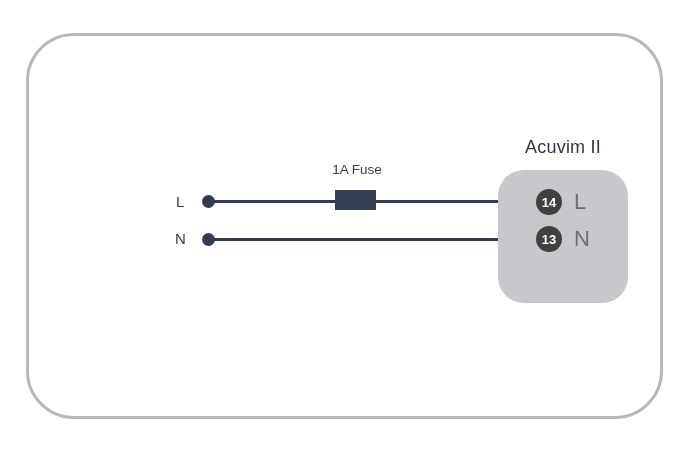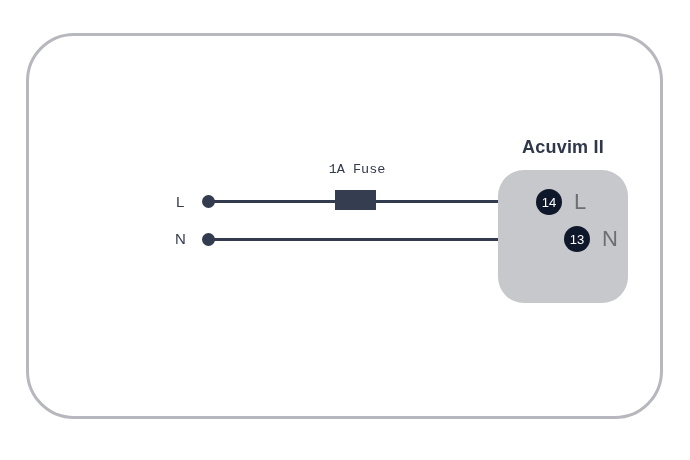--- a/index.html
+++ b/index.html
@@ -65,39 +65,38 @@
   .wire.n { left: 208px; top: 238px; width: 332px; }
   .fuse-label {
     position: absolute;
     left: 326px;
     top: 162px;
     width: 62px;
     text-align: center;
     font-size: 13.5px;
     color: #333b4d;
     z-index: 3;
-    font-family: Liberation Mono, monospace;
   }
   .fuse {
     position: absolute;
     left: 335px;
     top: 190px;
     width: 41px;
     height: 20px;
     background: #353d51;
     z-index: 2;
   }
   .meter-title {
     position: absolute;
     left: 498px;
     top: 137px;
     width: 130px;
     text-align: center;
     font-size: 18px;
-    font-weight: 700;
+    font-weight: 400;
     letter-spacing: 0.2px;
     color: #2f3849;
     z-index: 3;
   }
   .meter-box {
     position: absolute;
     left: 498px;
     top: 170px;
     width: 130px;
     height: 133px;
@@ -107,30 +106,30 @@
   }
   .t-row {
     position: absolute;
     left: 38px;
     height: 26px;
     display: flex;
     align-items: center;
     gap: 12px;
   }
   .t-row.r0 { top: 19px; }
-  .t-row.r1 { top: 56px; margin-left: 28px; }
+  .t-row.r1 { top: 56px; }
   .t-row.r2 { top: 92px; }
   .t-circle {
     width: 26px;
     height: 26px;
     border-radius: 50%;
-    background: #0f172a;
+    background: #404040;
     color: #ffffff;
     font-size: 13px;
-    font-weight: 400;
+    font-weight: 700;
     display: flex;
     align-items: center;
     justify-content: center;
     flex: 0 0 auto;
   }
   .t-letter {
     font-size: 22px;
     color: #6d6e71;
     line-height: 1;
   }

